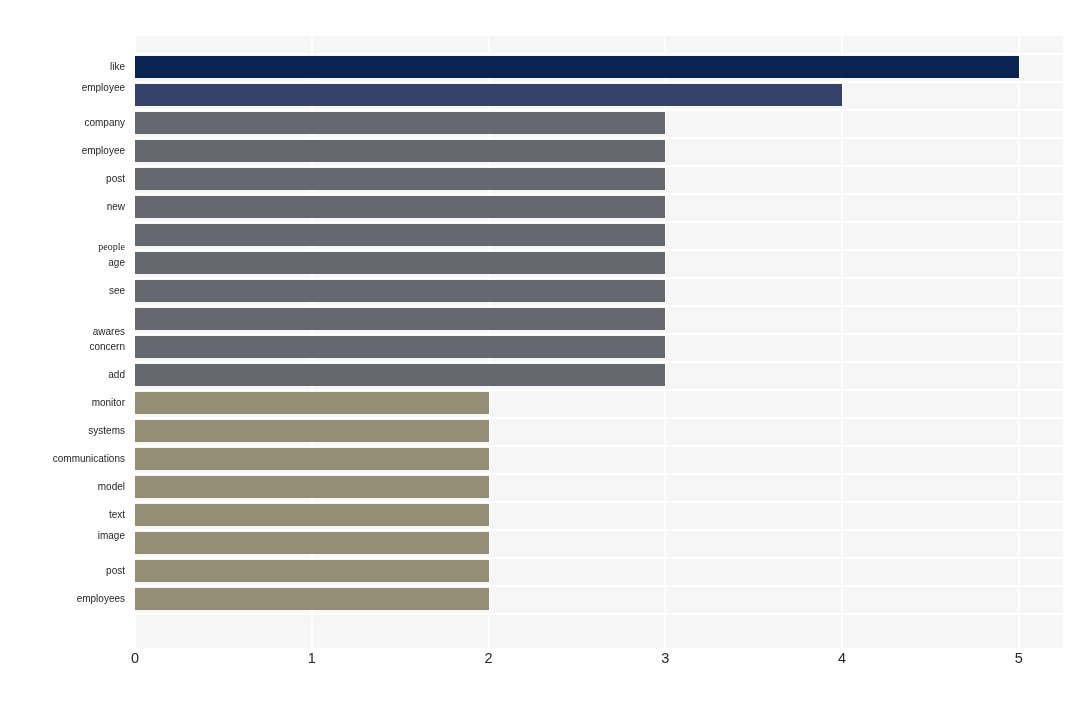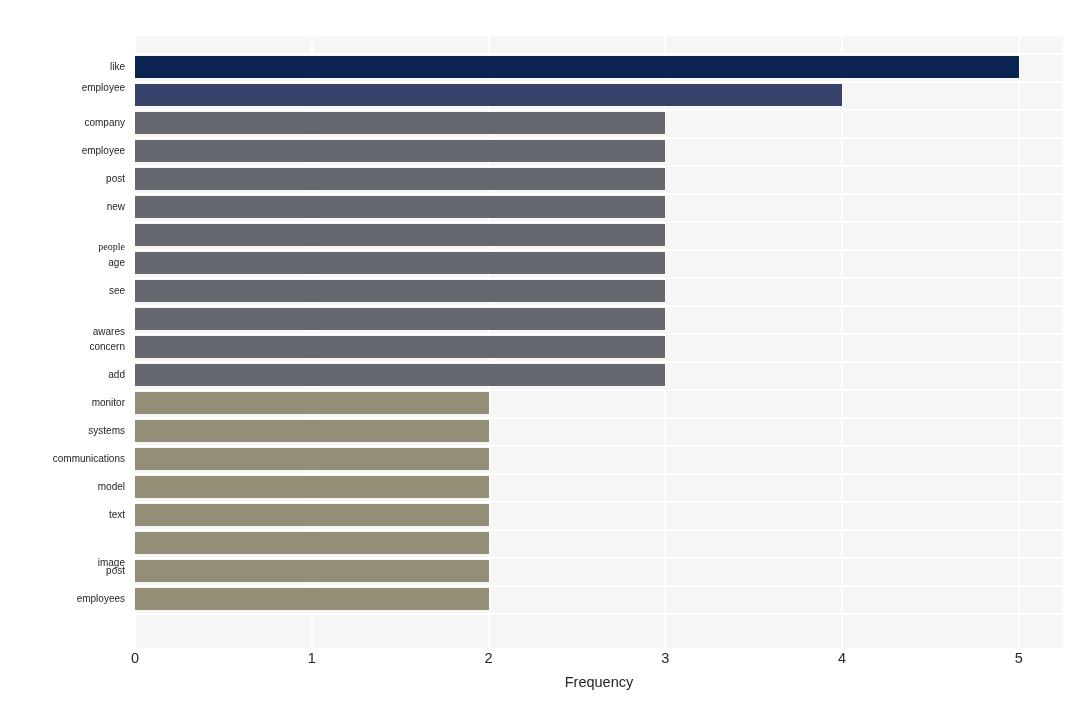--- a/index.html
+++ b/index.html
@@ -196,29 +196,28 @@
       <div class="ylabel" style="top: 216.064px;">age</div>
       <div class="ylabel" style="top: 244.073px;">see</div>
       <div class="ylabel" style="top: 285px;">awares</div>
       <div class="ylabel" style="top: 300.092px;">concern</div>
       <div class="ylabel" style="top: 328.101px;">add</div>
       <div class="ylabel" style="top: 356.11px;">monitor</div>
       <div class="ylabel" style="top: 384.119px;">systems</div>
       <div class="ylabel" style="top: 412.128px;">communications</div>
       <div class="ylabel" style="top: 440.137px;">model</div>
       <div class="ylabel" style="top: 468.146px;">text</div>
-      <div class="ylabel" style="top: 516px; margin-left: 44px;">image</div>
+      <div class="ylabel" style="top: 489px; margin-left: 44px;">image</div>
       <div class="ylabel" style="top: 524.165px;">post</div>
       <div class="ylabel" style="top: 552.174px; text-align: center;">employees</div>
     </div>
 
   <div class="xlabels-layer" id="xlabels-layer">
       <div class="xlabel" style="left: 0px;">0</div>
       <div class="xlabel" style="left: 176.762px;">1</div>
       <div class="xlabel" style="left: 353.524px;">2</div>
       <div class="xlabel" style="left: 530.286px;">3</div>
       <div class="xlabel" style="left: 707.048px;">4</div>
       <div class="xlabel" style="left: 883.81px;">5</div>
     </div>
 
-  <div class="xaxis-title">Frequency</div>
 
 </div>
 
 </body></html>

